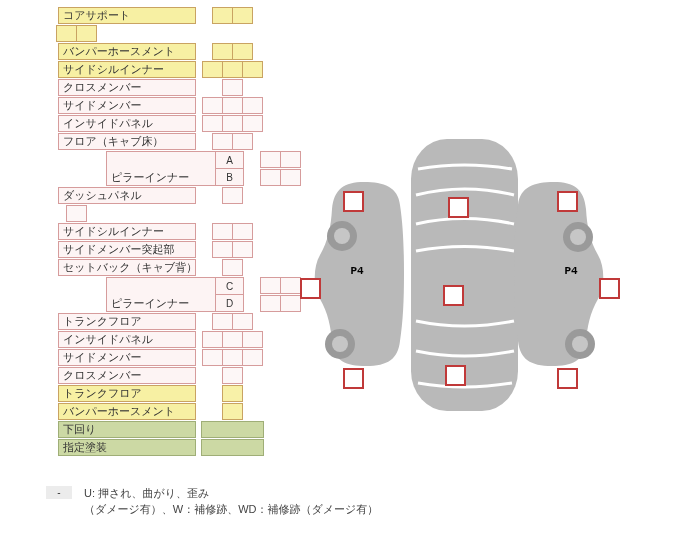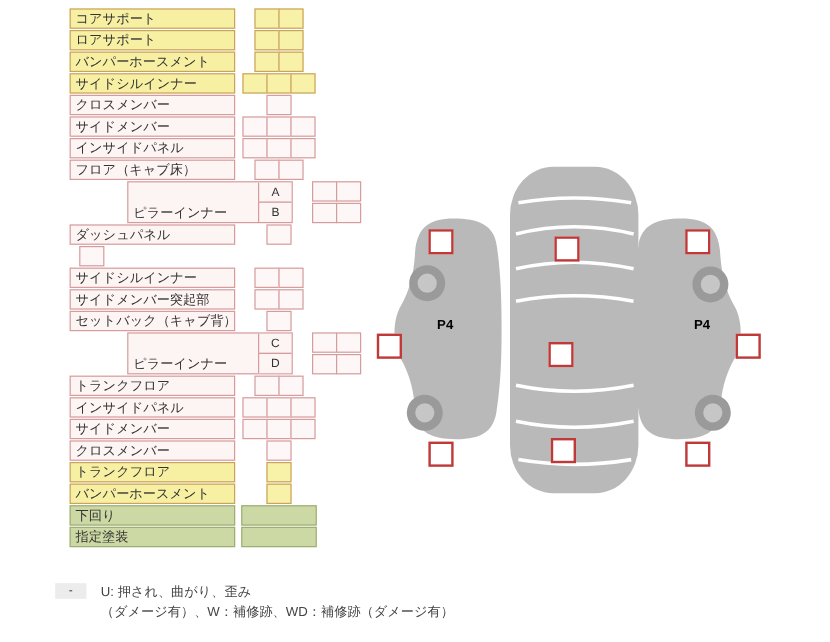--- a/index.html
+++ b/index.html
@@ -25,21 +25,21 @@
     display:flex;align-items:center;justify-content:center;font-size:10px;}
   .subcell + .subcell{margin-top:-1px;}
   .cells-col{margin-left:5px;width:63px;display:flex;flex-direction:column;justify-content:space-between;}
   .cellrow{display:flex;justify-content:center;height:17px;}
   .double .cellrow + .cellrow{margin-top:1px;}
   .cell{width:21px;height:17px;box-sizing:border-box;border:1px solid var(--cbd);background:var(--cbg);}
   .cell + .cell{margin-left:-1px;}
   .cell.wide{width:63px;}
 
   
-  .diagram{position:absolute;left:306px;top:125px;width:350px;height:300px;}
+  .diagram{position:absolute;left:292px;top:125px;width:350px;height:300px;font-family:Liberation Mono, monospace;}
   .diagram svg{position:absolute;left:0;top:0;}
   .marker{
     position:absolute;width:21px;height:21px;box-sizing:border-box;
     background:#fff;border:2px solid #c03939;z-index:3;
   }
   .pillar-label{
     position:absolute;width:26px;text-align:center;font-size:11px;font-weight:bold;color:#000;z-index:4;
   }
 
   
@@ -62,23 +62,20 @@
           <span>コアサポート</span>
         </div>
         <div class="cells-col">
           <div class="cellrow">
             <div class="cell"></div>
             <div class="cell"></div>
           </div>
         </div>
       </div>
       <div class="prow type-yellow">
-        <div class="label-box">
-          <span>ロアサポート</span>
-        </div>
         <div class="cells-col">
           <div class="cellrow">
             <div class="cell"></div>
             <div class="cell"></div>
           </div>
         </div>
       </div>
       <div class="prow type-yellow">
         <div class="label-box">
           <span>バンパーホースメント</span>

